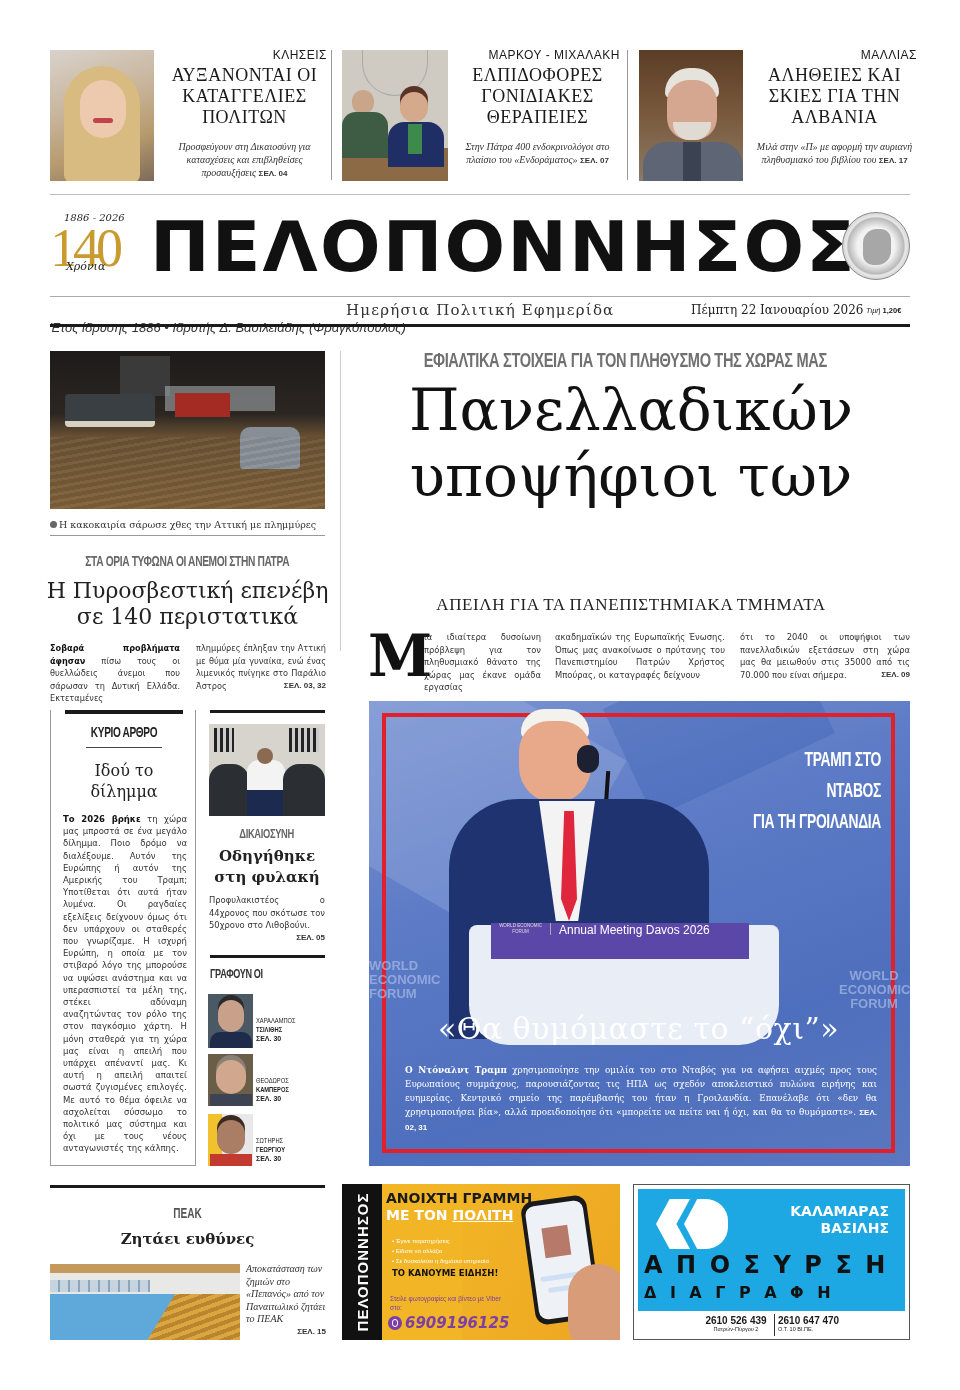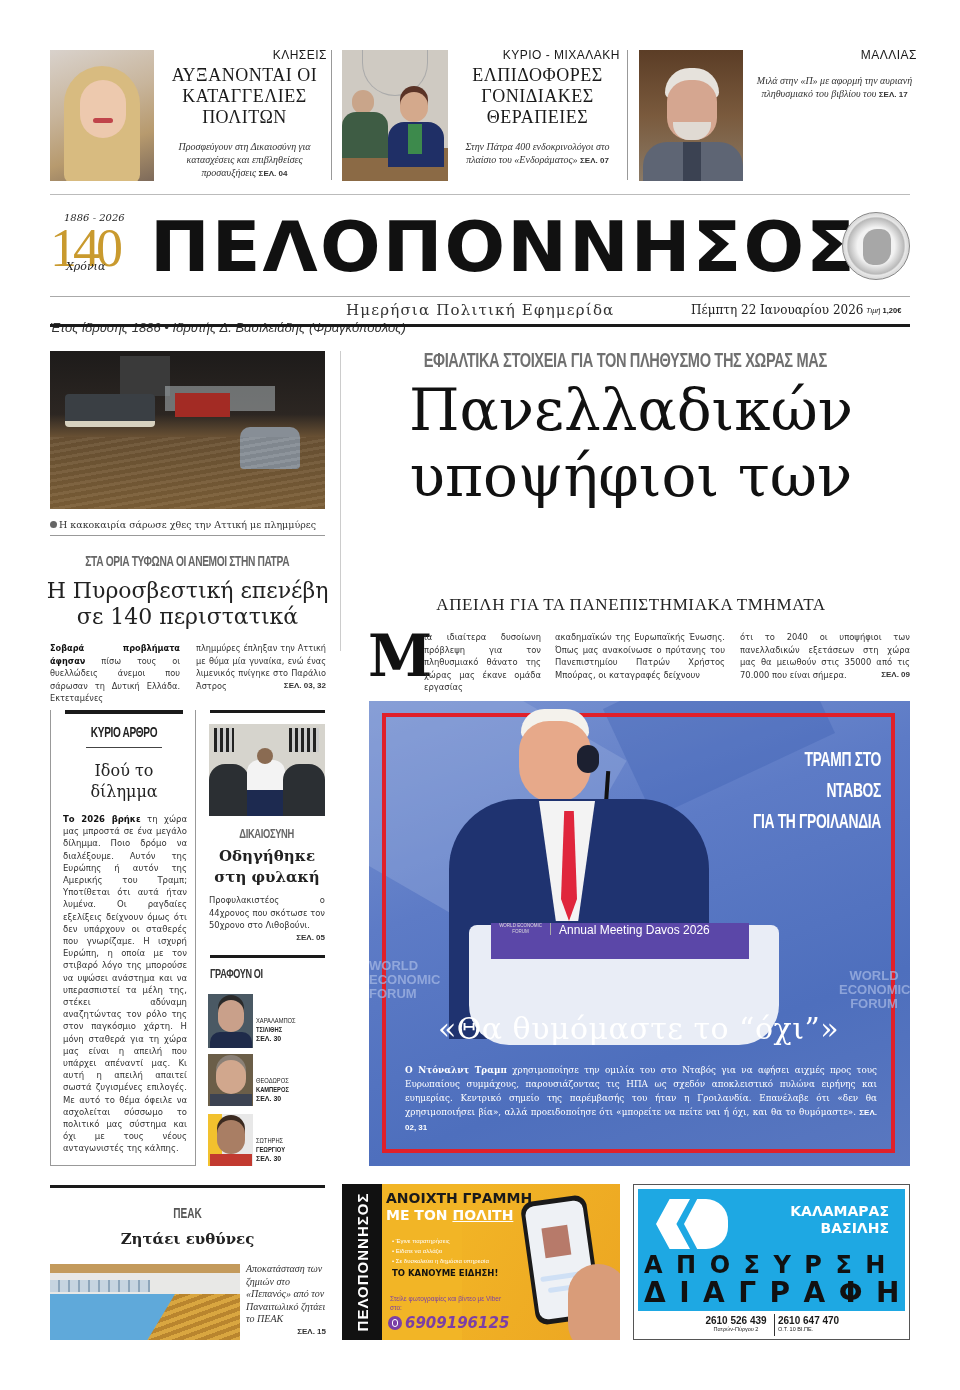--- a/index.html
+++ b/index.html
@@ -40,37 +40,38 @@
   <div class="photo" style="left:342px;top:50px;width:106px;height:131px;background:#cfcac2">
     <div style="position:absolute;left:20px;top:0;width:66px;height:46px;border-radius:0 0 33px 33px;border:1px solid #aaa;border-top:none"></div>
     <div style="position:absolute;left:0;top:98px;width:106px;height:33px;background:#8b6a45"></div>
     <div style="position:absolute;left:10px;top:40px;width:22px;height:24px;border-radius:11px;background:#c9a58a"></div>
     <div style="position:absolute;left:0;top:62px;width:46px;height:46px;border-radius:14px 14px 0 0;background:#3e5c44"></div>
     <div style="position:absolute;left:58px;top:42px;width:28px;height:30px;border-radius:14px;background:#d4a98c;box-shadow:0 -6px 0 #5a3326"></div>
     <div style="position:absolute;left:46px;top:72px;width:56px;height:45px;border-radius:16px 16px 0 0;background:#1f2f66"></div>
     <div style="position:absolute;left:66px;top:74px;width:14px;height:30px;background:#3d8a4c"></div>
   </div>
   <div class="abs" style="left:455px;top:48px;width:165px">
-    <div class="teaser-kicker">ΚΥΡΙΟ - ΜΙΧΑΛΑΚΗ</div>
+    <div class="teaser-kicker">ΜΑΡΚΟΥ - ΜΙΧΑΛΑΚΗ</div>
     <div class="teaser-title">ΕΛΠΙΔΟΦΟΡΕΣ ΓΟΝΙΔΙΑΚΕΣ ΘΕΡΑΠΕΙΕΣ</div>
     <div class="teaser-text"><span>Στην Πάτρα 400 ενδοκρινολόγοι στο πλαίσιο του «Ενδοράματος»</span> <span class="sel">ΣΕΛ. 07</span></div>
   </div>
 </div>
 <div class="vsep" style="left:627px;top:50px;height:130px"></div>
 
 <div>
   <div class="photo" style="left:639px;top:50px;width:104px;height:131px;background:linear-gradient(180deg,#5b3d26 0%,#7a5a3d 50%,#8a7a66 100%)">
     <div style="position:absolute;left:26px;top:18px;width:54px;height:30px;border-radius:27px 27px 6px 6px;background:#e6e2dc"></div>
     <div style="position:absolute;left:28px;top:30px;width:50px;height:60px;border-radius:22px;background:#d5a690"></div>
     <div style="position:absolute;left:34px;top:72px;width:38px;height:18px;border-radius:0 0 16px 16px;background:#e0dad3"></div>
     <div style="position:absolute;left:4px;top:92px;width:100px;height:40px;border-radius:24px 24px 0 0;background:#5e6574"></div>
     <div style="position:absolute;left:44px;top:92px;width:18px;height:40px;background:#3b4252"></div>
   </div>
   <div class="abs" style="left:752px;top:48px;width:165px">
     <div class="teaser-kicker">ΜΑΛΛΙΑΣ</div>
+    <div class="teaser-title">ΑΛΗΘΕΙΕΣ ΚΑΙ ΣΚΙΕΣ ΓΙΑ ΤΗΝ ΑΛΒΑΝΙΑ</div>
     <div class="teaser-text"><span>Μιλά στην «Π» με αφορμή την αυριανή πληθυσμιακό του βιβλίου του</span> <span class="sel">ΣΕΛ. 17</span></div>
   </div>
 </div>
 
 <div class="rule" style="left:50px;top:194px;width:860px;background:#bbb"></div>
 
 <div>
   <div class="abs" style="left:50px;top:212px;width:95px;height:66px">
     <div class="abs serif" style="left:14px;top:0;font-size:10px;font-style:italic;color:#222">1886 - 2026</div>
     <div class="abs" style="left:0;top:6px;font-family:'Liberation Serif',serif;font-size:54px;line-height:60px;color:#c99a2e;letter-spacing:-4px">140</div>
@@ -273,21 +274,21 @@
   <div class="abs" style="left:4px;top:4px;width:267px;height:122px;background:#1ea8e3"></div>
   <div class="abs" style="left:22px;top:14px;width:72px;height:50px">
     <div style="position:absolute;left:0;top:0;width:34px;height:50px;background:#fff;clip-path:polygon(40% 0,100% 0,60% 50%,100% 100%,40% 100%,0 50%)"></div>
     <div style="position:absolute;left:28px;top:0;width:44px;height:50px;background:#fff;border-radius:0 22px 22px 0;clip-path:polygon(30% 0,100% 0,100% 100%,30% 100%,0 50%)"></div>
   </div>
   <div class="abs" style="left:120px;top:18px;width:135px;text-align:right;font-family:'DejaVu Sans',sans-serif;font-weight:bold;font-size:14px;line-height:17px;color:#fff">
     <div>ΚΑΛΑΜΑΡΑΣ</div>
     <div>ΒΑΣΙΛΗΣ</div>
   </div>
   <div class="abs" style="left:10px;top:66px;width:258px;font-family:'DejaVu Sans',sans-serif;font-weight:bold;font-size:24px;line-height:28px;color:#111;letter-spacing:13.5px">ΑΠΟΣΥΡΣΗ</div>
-  <div class="abs" style="left:10px;top:94px;width:258px;font-family:'DejaVu Sans',sans-serif;font-weight:bold;font-size:28px;line-height:28px;color:#111;letter-spacing:13.5px">ΔΙΑΓΡΑΦΗ</div>
+  <div class="abs" style="left:10px;top:94px;width:258px;font-family:'DejaVu Sans',sans-serif;font-weight:bold;font-size:16px;line-height:28px;color:#111;letter-spacing:13.5px">ΔΙΑΓΡΑΦΗ</div>
   <div class="abs" style="left:68px;top:130px;text-align:center;width:68px">
     <div style="font-family:'Liberation Sans',sans-serif;font-weight:bold;font-size:10px">2610 526 439</div>
     <div style="font-family:'Liberation Sans',sans-serif;font-size:5.5px">Πατρών-Πύργου 2</div>
   </div>
   <div class="abs" style="left:140px;top:129px;width:1px;height:22px;background:#333"></div>
   <div class="abs" style="left:144px;top:130px">
     <div style="font-family:'Liberation Sans',sans-serif;font-weight:bold;font-size:10px">2610 647 470</div>
     <div style="font-family:'Liberation Sans',sans-serif;font-size:5.5px">Ο.Τ. 10 ΒΙ.ΠΕ.</div>
   </div>
 </div>

